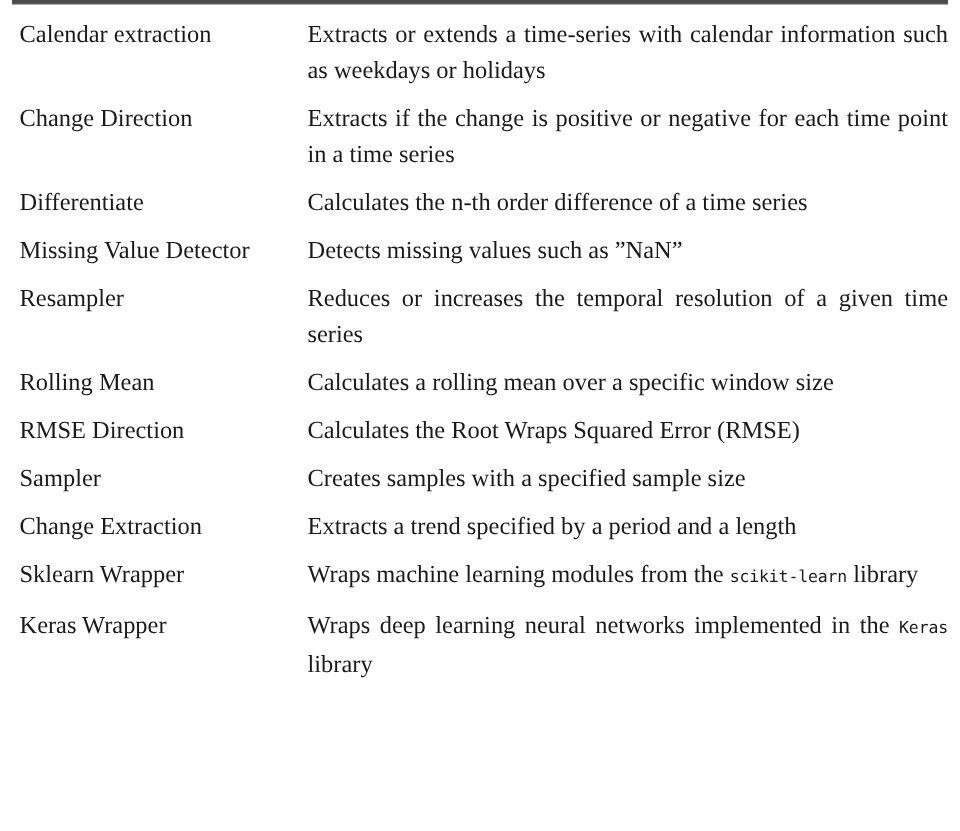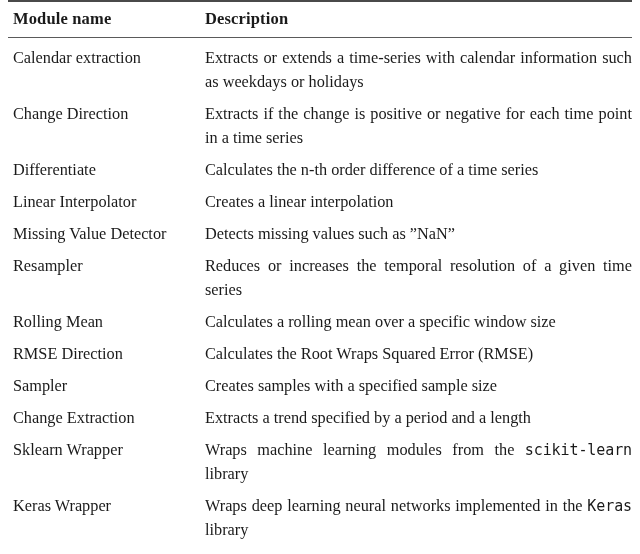--- a/index.html
+++ b/index.html
@@ -65,67 +65,51 @@
     padding: 8px 0 0 0;
     text-align: justify;
     text-justify: inter-word;
     hyphens: manual;
   }
   
   tr.row:last-child td { padding-bottom: 9px; }
 
   .mono {
     font-family: "DejaVu Sans Mono", "Liberation Mono", monospace;
-    font-size: 15px;
+    font-size: 11px;
     letter-spacing: -0.1px;
   }
 </style>
 </head>
 <body>
 
 <div class="table-wrap">
 
   <hr class="rule-top">
 
-  <table class="booktabs">
-    <colgroup>
-      <col class="col-name">
-      <col class="col-desc">
-    </colgroup>
-    <thead>
-      <tr>
-        <th class="head name">Module name</th>
-        <th class="head desc">Description</th>
-      </tr>
-    </thead>
-  </table>
 
   <hr class="rule-mid">
 
   <table class="booktabs">
     <colgroup>
       <col class="col-name">
       <col class="col-desc">
     </colgroup>
     <tbody id="table-body">
         <tr class="row">
           <td class="cell name">Calendar extraction</td>
           <td class="cell desc">Extracts or extends a time-series with calendar informa­tion such as weekdays or holidays</td>
         </tr>
         <tr class="row">
           <td class="cell name">Change Direction</td>
           <td class="cell desc">Extracts if the change is positive or negative for each time point in a time series</td>
         </tr>
         <tr class="row">
           <td class="cell name">Differentiate</td>
           <td class="cell desc">Calculates the n-th order difference of a time series</td>
-        </tr>
-        <tr class="row">
-          <td class="cell name">Linear Interpolator</td>
-          <td class="cell desc">Creates a linear interpolation</td>
         </tr>
         <tr class="row">
           <td class="cell name">Missing Value Detector</td>
           <td class="cell desc">Detects missing values such as ”NaN”</td>
         </tr>
         <tr class="row">
           <td class="cell name">Resampler</td>
           <td class="cell desc">Reduces or increases the temporal resolution of a given time series</td>
         </tr>
         <tr class="row">

